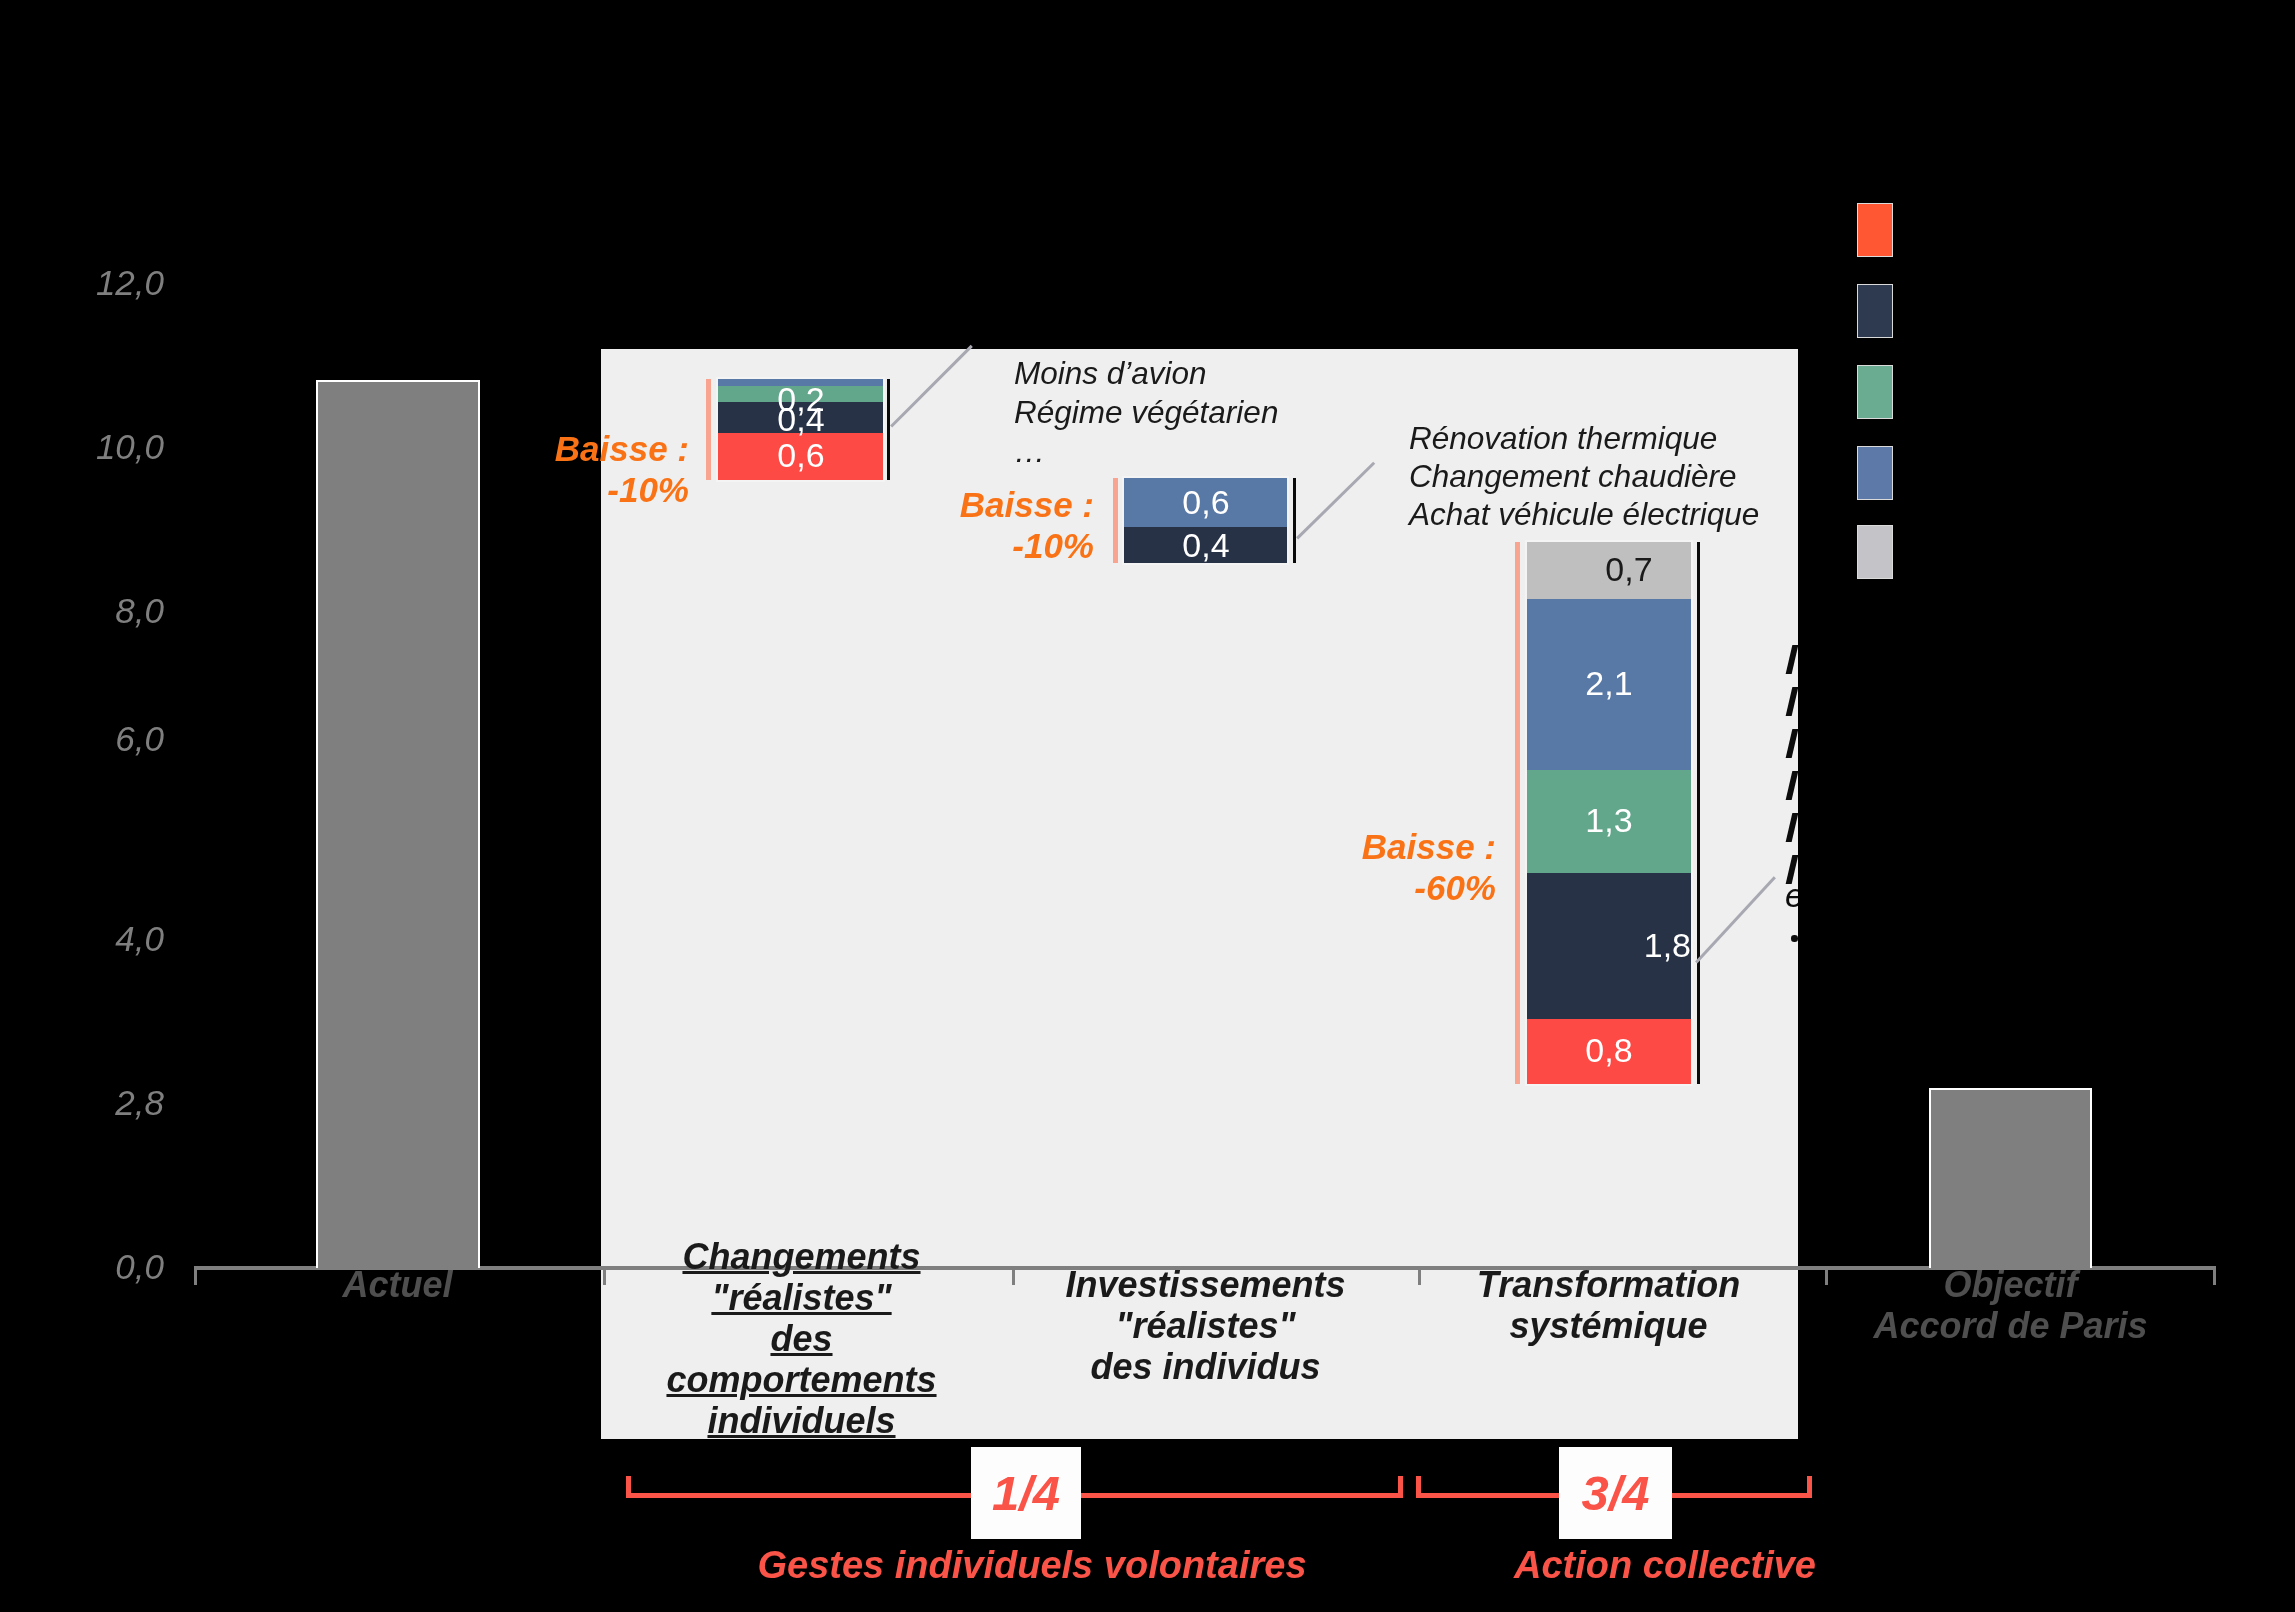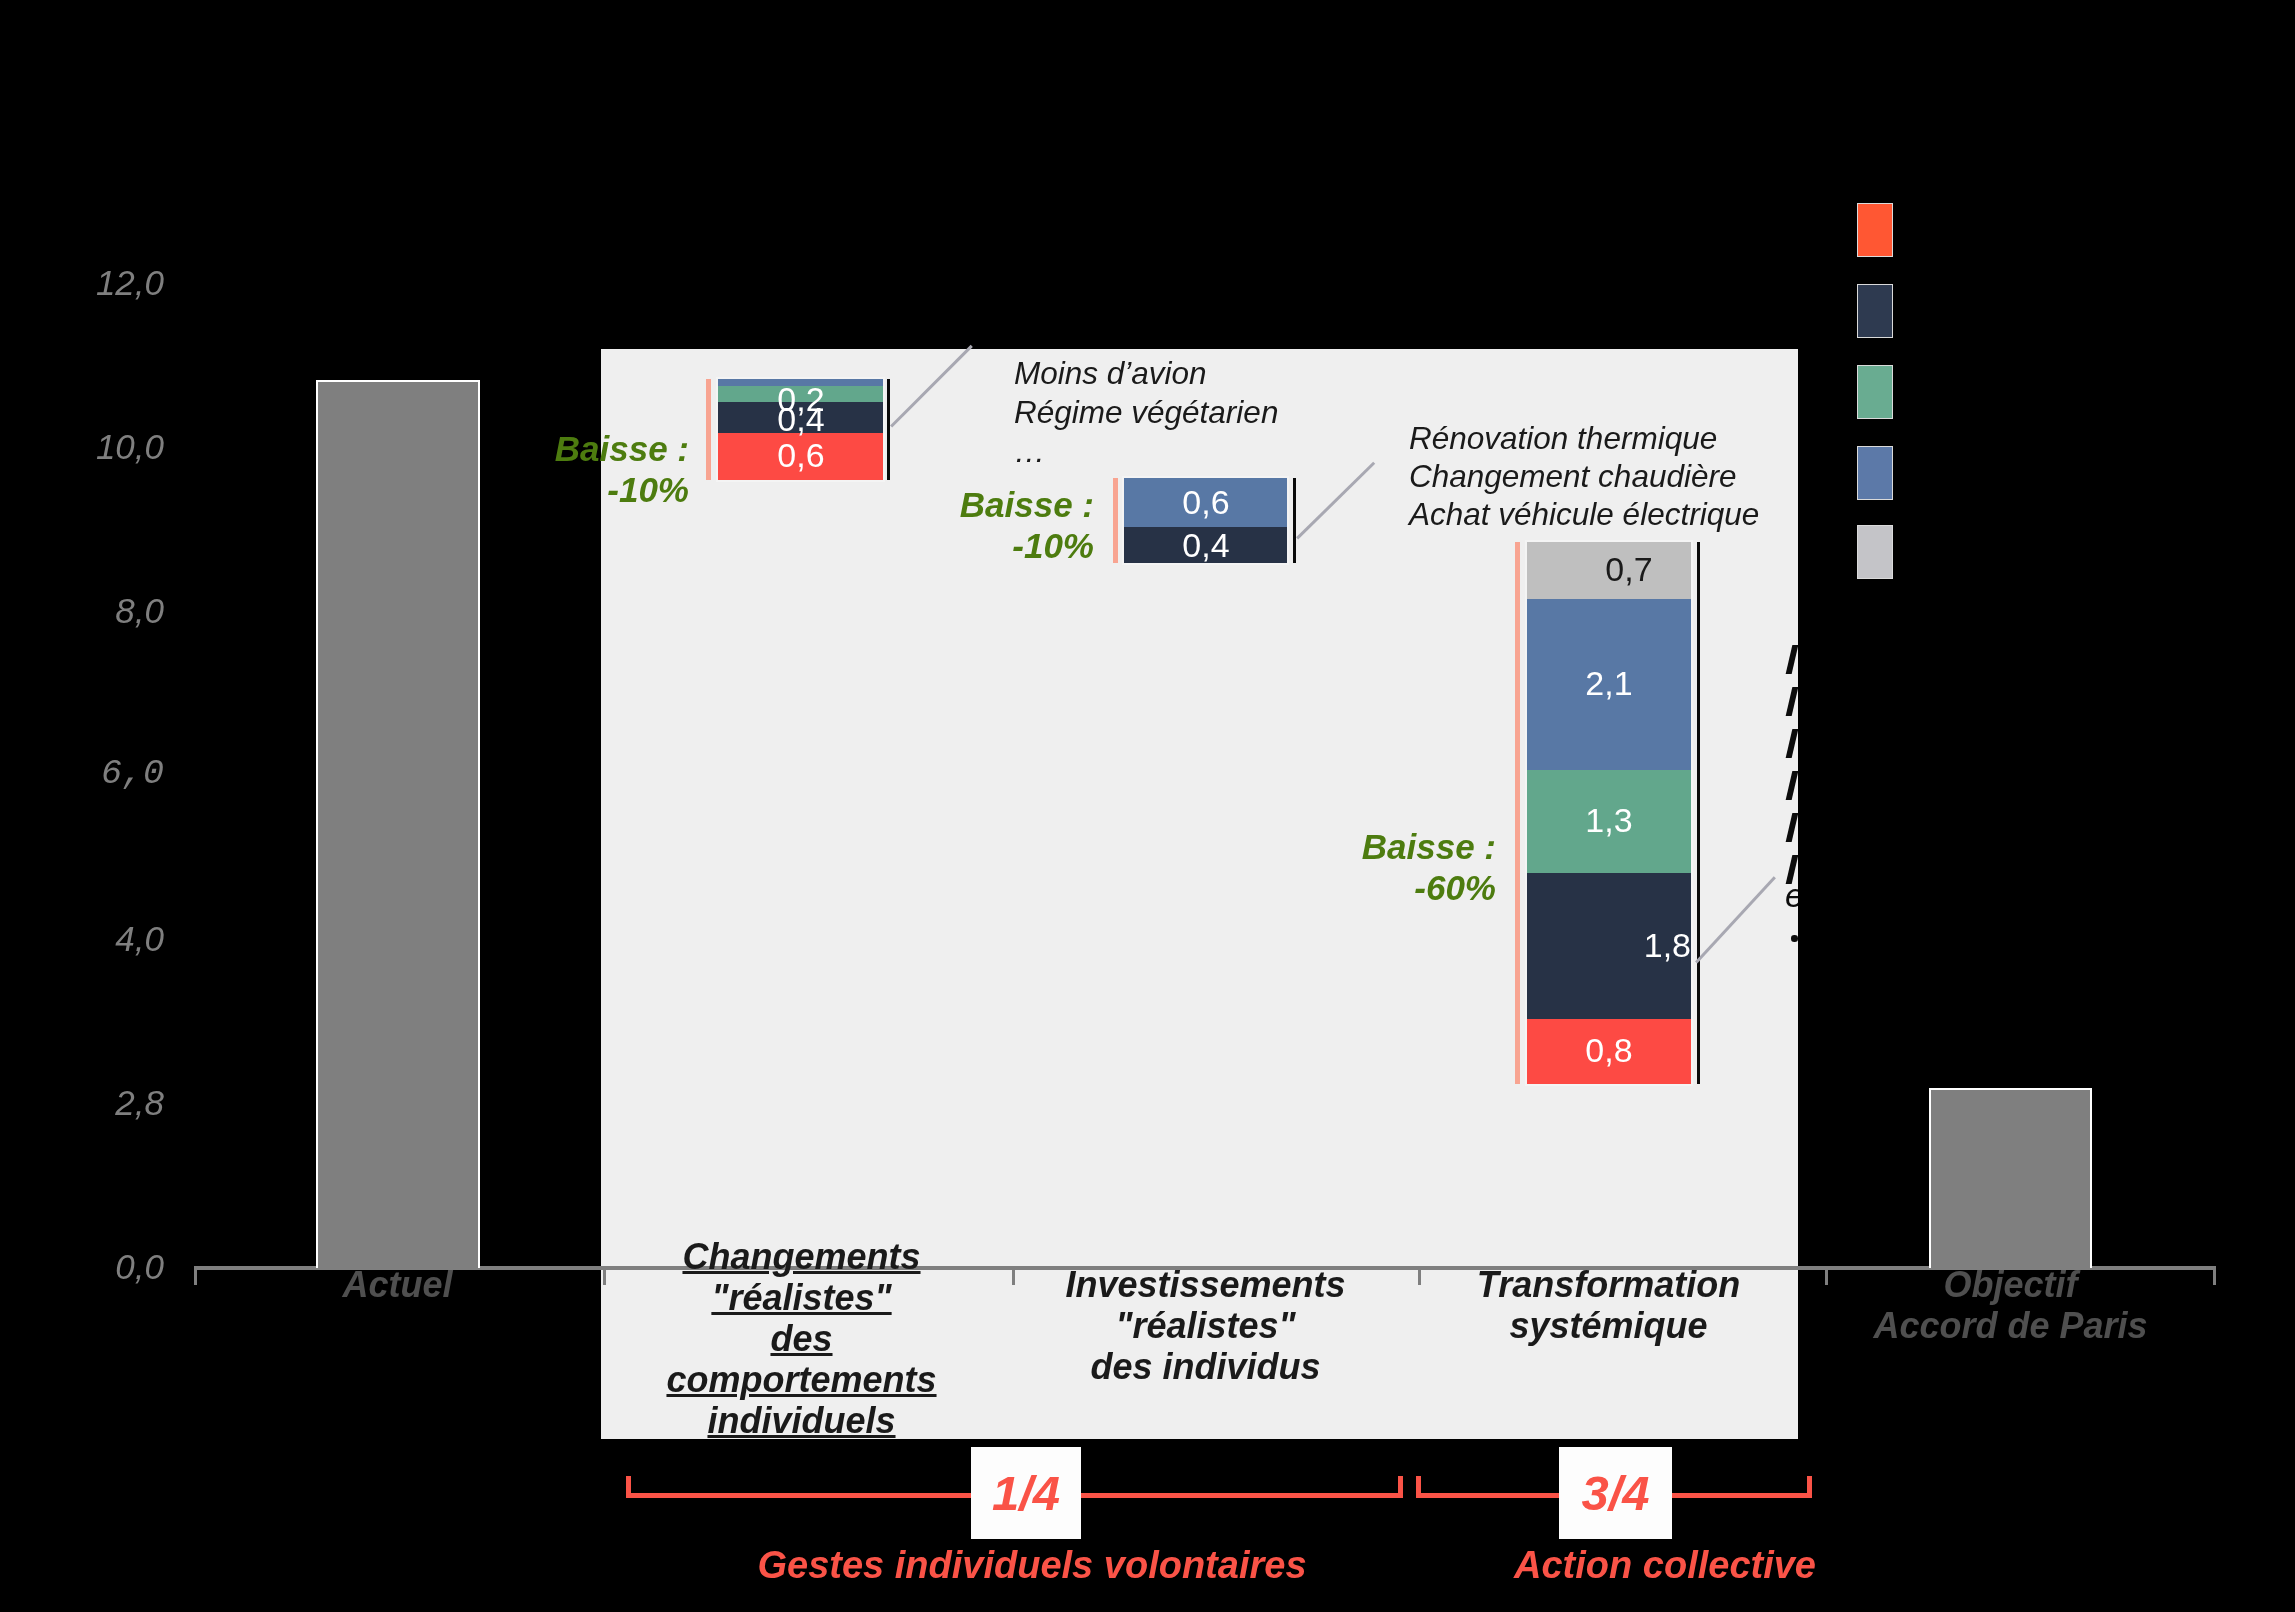--- a/index.html
+++ b/index.html
@@ -19,21 +19,21 @@
   .seg-red{background:#FD4A44;} .seg-navy{background:#273246;}
   .seg-green{background:#62A78C;} .seg-blue{background:#5878A5;}
   .seg-gray{background:#BFBFBF;}
   .whisker-salmon{width:5.3px;background:#F8A491;}
   .whisker-black{width:3.3px;background:#0A0A0A;}
   .seglabel{width:164px;text-align:center;font-size:34px;color:#FFFFFF;line-height:39px;}
   .seglabel.dark{color:#1A1A1A;}
   
   .callout{font-size:31.5px;font-style:italic;color:#1A1A1A;line-height:39px;white-space:nowrap;margin-left:36px;}
   .baisse{width:328px;text-align:right;font-weight:bold;font-style:italic;
-          font-size:35px;color:#4d7c0f;line-height:41px;}
+          font-size:35px;color:#f97316;line-height:41px;}
   .annline{height:2.6px;background:#A8A8B2;transform-origin:left center;}
   
   .cat{width:341px;text-align:center;font-size:36px;font-weight:bold;font-style:italic;
        color:#1A1A1A;line-height:41px;}
   .cat.muted{color:#4F4F4F;}
   
   .swatch{left:1857px;width:36px;height:54px;border:1.3px solid #DADADA;box-sizing:border-box;}
   
   .brace{height:21.7px;border-left:5.3px solid #FA5347;border-right:5.3px solid #FA5347;
          border-bottom:5.3px solid #FA5347;box-sizing:border-box;top:1476px;}
@@ -50,21 +50,21 @@
 </head>
 <body>
 
 <div id="stage">
 
   <div id="panel" class="abs"></div>
 
   <div class="abs ytick" style="top:261px;">12,0</div>
   <div class="abs ytick" style="top:425px;">10,0</div>
   <div class="abs ytick" style="top:589px;">8,0</div>
-  <div class="abs ytick" style="top:753px;font-family:Liberation Mono, monospace;">6,0</div>
+  <div class="abs ytick" style="top:717px;">6,0</div>
   <div class="abs ytick" style="top:917px;">4,0</div>
   <div class="abs ytick" style="top:1081px;">2,8</div>
   <div class="abs ytick" style="top:1245px;">0,0</div>
 
   <div id="baseline" class="abs"></div>
   <div class="abs xtick" style="left:194px;"></div>
   <div class="abs xtick" style="left:603px;"></div>
   <div class="abs xtick" style="left:1012px;"></div>
   <div class="abs xtick" style="left:1418px;"></div>
   <div class="abs xtick" style="left:1825px;"></div>

